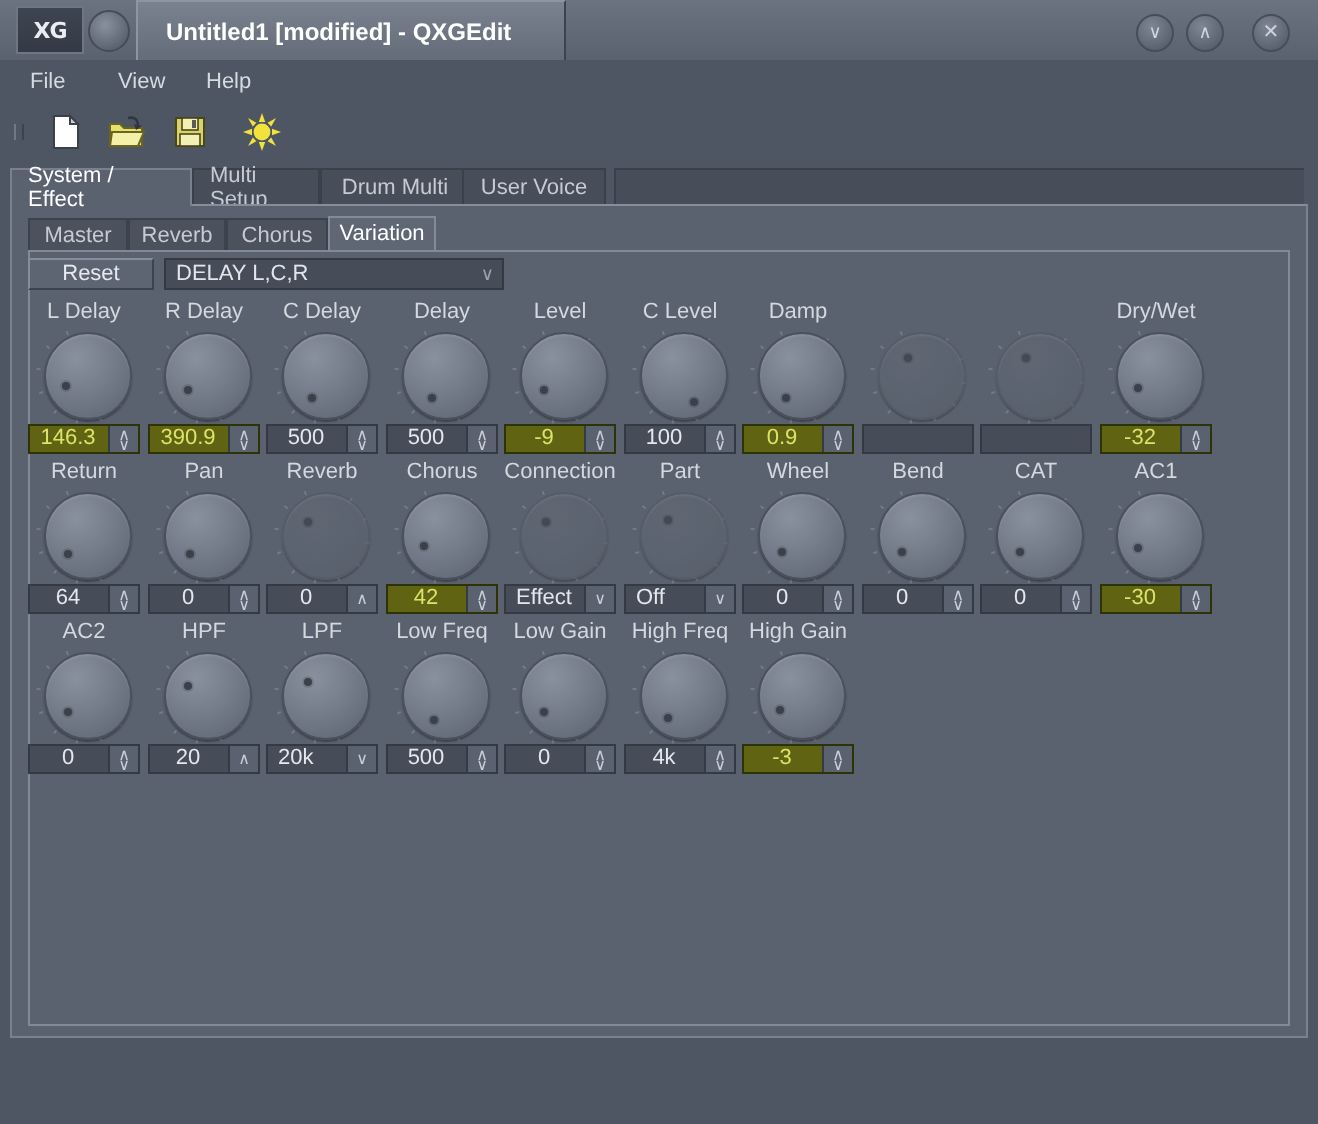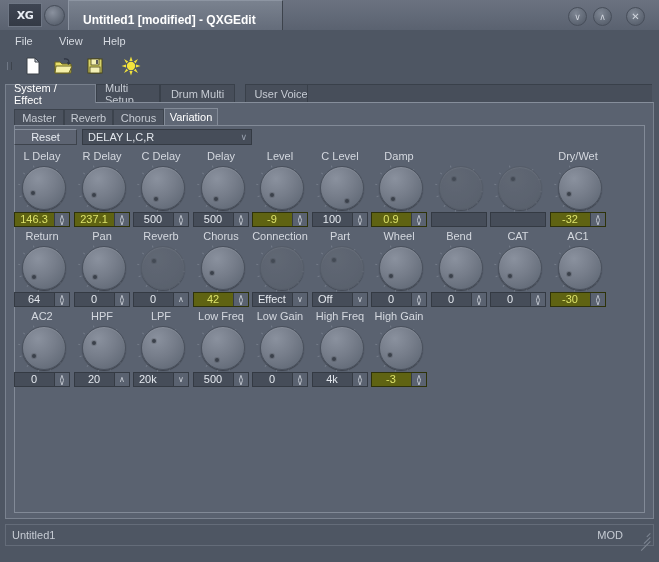--- a/index.html
+++ b/index.html
@@ -31,21 +31,21 @@
   .tb-round{
     position:absolute;left:44px;top:5px;width:19px;height:19px;border-radius:50%;
     background:radial-gradient(circle at 40% 35%,#8a919e,#5d6572 70%,#4e5662);
     border:1px solid #454c58;
   }
   .tb-tab{
     position:absolute;left:68px;top:0px;height:30px;min-width:215px;
     background:linear-gradient(#7a828f,#646c7a);
     border-left:1px solid #8d95a2;border-right:1px solid #3d434c;
     border-top:1px solid #8d95a2;
-    display:flex;align-items:flex-end;padding:3px 14px;
+    display:flex;align-items:flex-start;padding:8px 14px;
     box-sizing:border-box;
   }
   .tb-tab span{font-size:12px;font-weight:bold;color:#ffffff;white-space:nowrap;}
   .tb-btn{
     position:absolute;top:7px;width:17px;height:17px;border-radius:50%;
     background:radial-gradient(circle at 40% 32%,#7e8693,#5b6370 72%,#4d5563);
     border:1px solid #474e5a;
     color:#cfd4dc;font-size:9px;
     display:flex;align-items:center;justify-content:center;
   }
@@ -245,21 +245,21 @@
           <polygon points="4,18 6.4,13.8 8.2,15.6"></polygon>
         </g>
       </svg>
     </div>
   </div>
 
   <div class="tabrow1" id="tabrow1">
       <div class="otab sel" style="left: 0px; width: 91px;">System / Effect</div>
       <div class="otab" style="left: 91px; width: 64px;">Multi Setup</div>
       <div class="otab" style="left: 155px; width: 75px;">Drum Multi</div>
-      <div class="otab" style="left: 240px; width: 72px;">User Voice</div>
+      <div class="otab" style="left: 226px; width: 72px;">User Voice</div>
       <div class="otab" style="left: 302px; width: 345px; border-right: none;"></div>
     </div>
   <div class="tabpane1">
     <div class="tabrow2" id="tabrow2" style="width: 204px;">
         <div class="itab" style="left: 0px; width: 50px;">Master</div>
         <div class="itab" style="left: 50px; width: 49px;">Reverb</div>
         <div class="itab" style="left: 99px; width: 51px;">Chorus</div>
         <div class="itab sel" style="left: 150px; width: 54px;">Variation</div>
       </div>
     <div class="tabpane2"></div>
@@ -314,21 +314,21 @@
             <i style="transform: rotate(430deg) translate(0px, 22px);"></i>
             <i style="transform: rotate(460deg) translate(0px, 22px);"></i>
             <i style="transform: rotate(490deg) translate(0px, 22px);"></i>
             <i style="transform: rotate(520deg) translate(0px, 22px);"></i>
           </div>
           <div class="knob">
             <div class="dot" style="left: 8.52168px; top: 26.1031px;"></div>
           </div>
         </div>
         <div class="spin hl">
-          <div class="val">237.1</div>
+          <div class="val">390.9</div>
           <div class="btns">
             <span style="line-height:5px">∧</span>
             <span style="line-height:5px">∨</span>
           </div>
         </div>
       </div>
       <div class="cell" style="left: 119px; top: 0px;">
         <div class="klabel">C Delay</div>
         <div class="knobwrap">
           <div class="ticks">
@@ -1000,23 +1000,14 @@
         <div class="spin hl">
           <div class="val">-3</div>
           <div class="btns">
             <span style="line-height:5px">∧</span>
             <span style="line-height:5px">∨</span>
           </div>
         </div>
       </div>
     </div>
 
-  <div class="statusbar">
-    <div class="sleft">Untitled1</div>
-    <div class="sright">MOD</div>
-    <div class="grip">
-      <i style="right:0;top:12px;width:13px;transform:rotate(-45deg);"></i>
-      <i style="right:0;top:8px;width:9px;transform:rotate(-45deg);"></i>
-      <i style="right:0;top:4px;width:5px;transform:rotate(-45deg);"></i>
-    </div>
-  </div>
 
 </div>
 
 </body></html>

